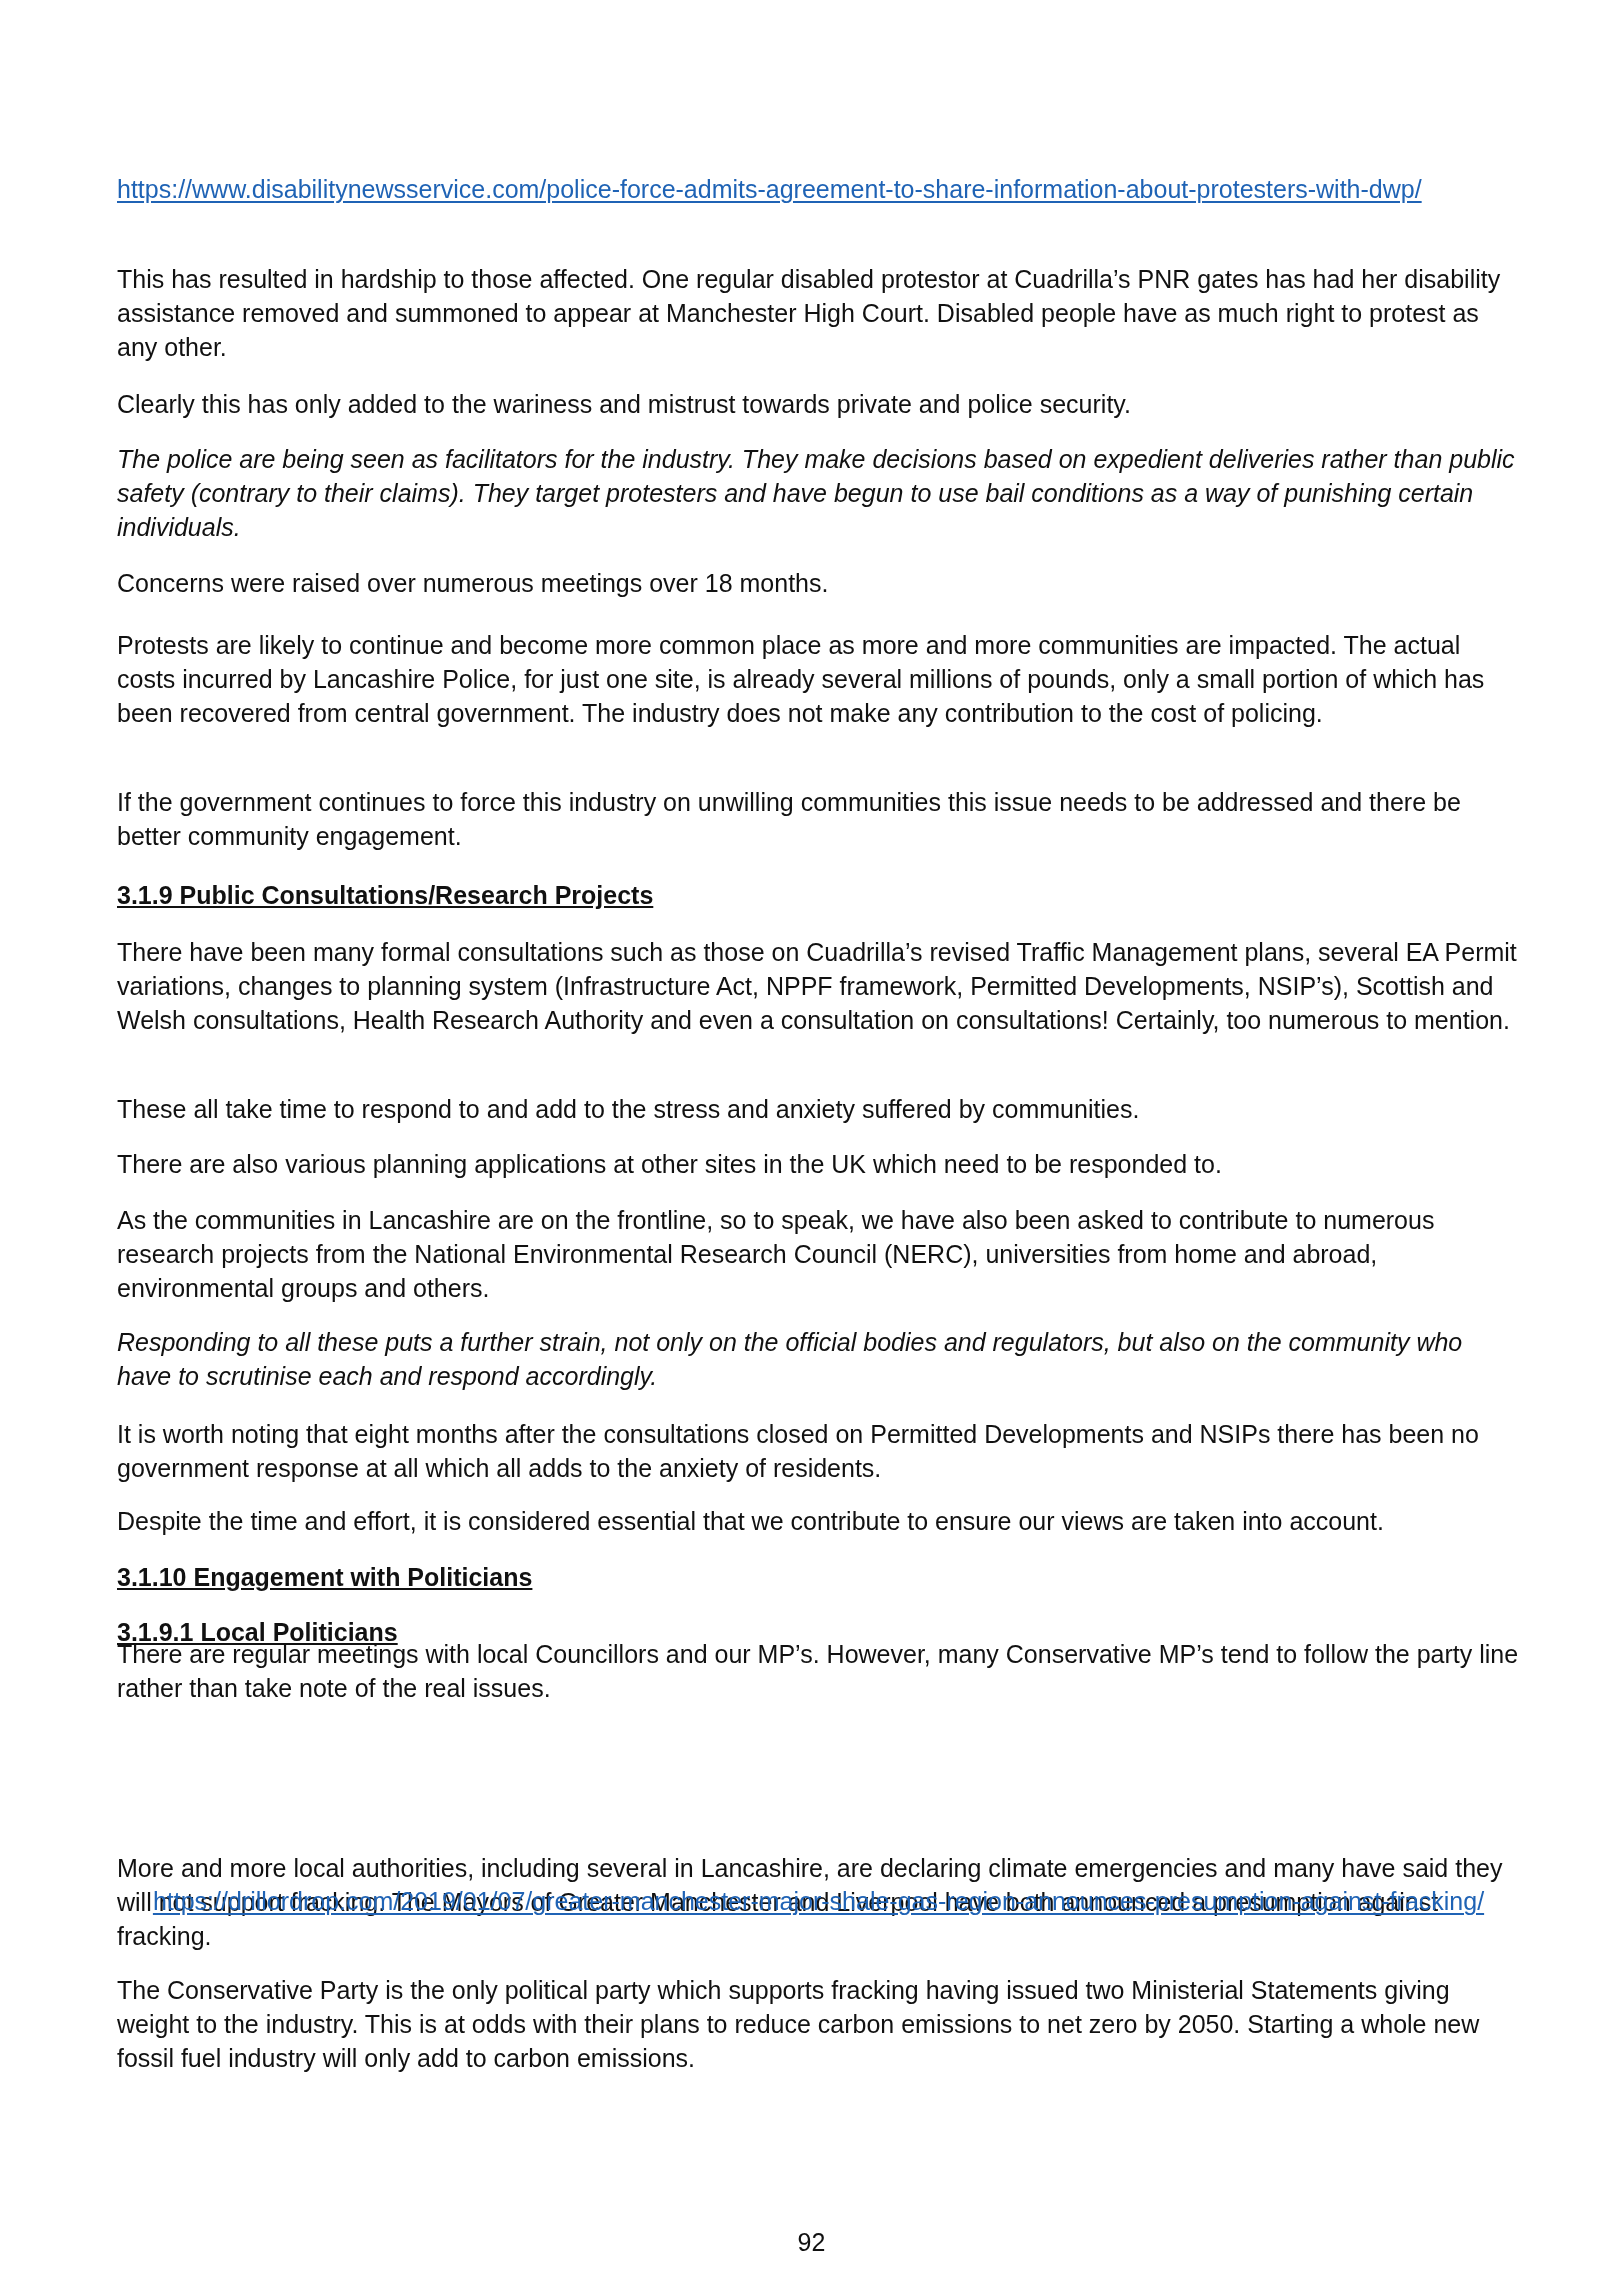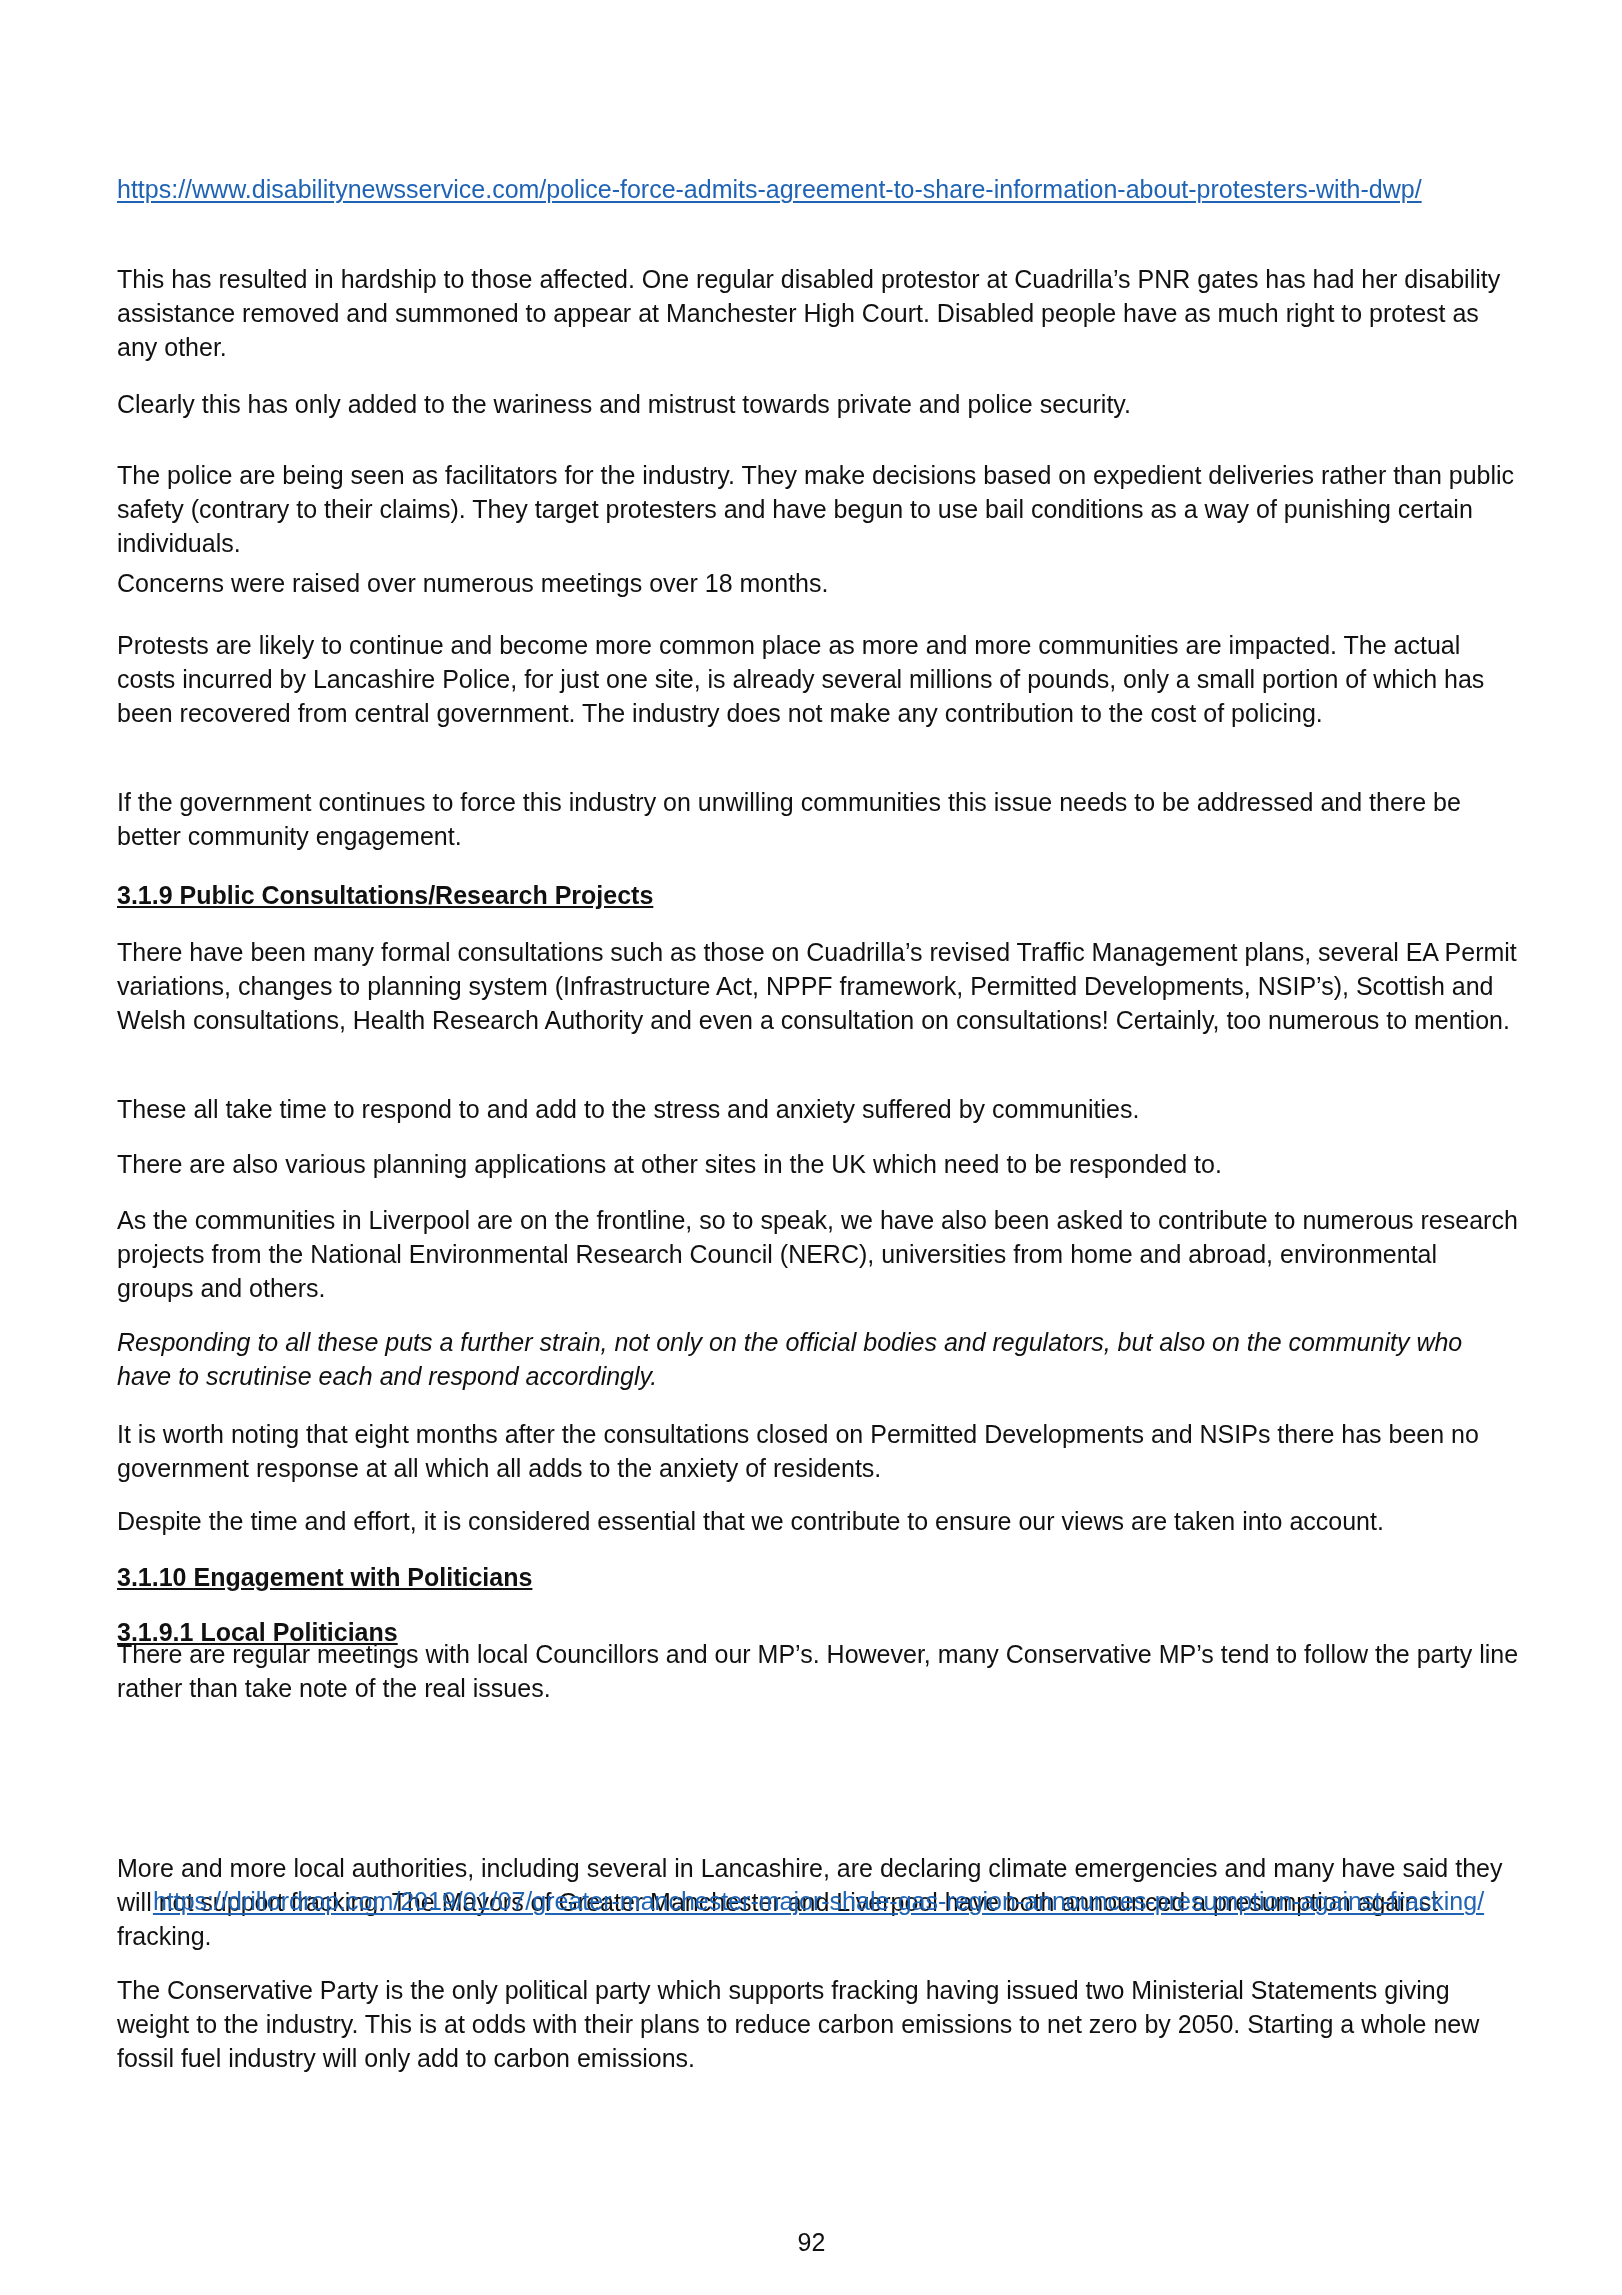--- a/index.html
+++ b/index.html
@@ -14,29 +14,29 @@
   .link { color: #1f63b5; text-decoration: underline; text-decoration-thickness: 1.7px; text-underline-offset: 2.5px; }
   .h { font-weight: bold; text-decoration: underline; }
   .pagenum { position: absolute; left: 0; width: 1623px; text-align: center; top: 2225px; font-size: 25px; line-height: 34px; }
 </style>
 </head>
 <body>
 
 <a class="blk link" style="top: 172px; word-break: break-all; display: block;">https://www.disabilitynewsservice.com/police-force-admits-agreement-to-share-information-about-protesters-with-dwp/</a>
 <p class="blk" style="top:262px;">This has resulted in hardship to those affected. One regular disabled protestor at Cuadrilla’s PNR gates has had her disability assistance removed and summoned to appear at Manchester High Court. Disabled people have as much right to protest as any other.</p>
 <p class="blk" style="top:387px;">Clearly this has only added to the wariness and mistrust towards private and police security.</p>
-<p class="blk" style="top:458px;">The police are being seen as facilitators for the industry. They make decisions based on expedient deliveries rather than public safety (contrary to their claims).  They target protesters and have begun to use bail conditions as a way of punishing certain individuals.</p>
+<p class="blk" style="top:442px;font-style:italic;">The police are being seen as facilitators for the industry. They make decisions based on expedient deliveries rather than public safety (contrary to their claims).  They target protesters and have begun to use bail conditions as a way of punishing certain individuals.</p>
 <p class="blk" style="top:566px;">Concerns were raised over numerous meetings over 18 months.</p>
 <p class="blk" style="top:628px;">Protests are likely to continue and become more common place as more and more communities are impacted. The actual costs incurred by Lancashire Police, for just one site, is already several millions of pounds, only a small portion of which has been recovered from central government. The industry does not make any contribution to the cost of policing.</p>
 <p class="blk" style="top:785px;">If the government continues to force this industry on unwilling communities this issue needs to be addressed and there be better community engagement.</p>
 <h3 class="blk h" style="top:878px;">3.1.9 Public Consultations/Research Projects</h3>
 <p class="blk" style="top:935px;">There have been many formal consultations such as those on Cuadrilla’s revised Traffic Management plans, several EA Permit variations, changes to planning system (Infrastructure Act, NPPF framework, Permitted Developments, NSIP’s), Scottish and Welsh consultations, Health Research Authority and even a consultation on consultations!  Certainly, too numerous to mention.</p>
 <p class="blk" style="top:1092px;">These all take time to respond to and add to the stress and anxiety suffered by communities.</p>
 <p class="blk" style="top:1147px;">There are also various planning applications at other sites in the UK which need to be responded to.</p>
-<p class="blk" style="top:1203px;">As the communities in Liverpool are on the frontline, so to speak, we have also been asked to contribute to numerous research projects from the National Environmental Research Council (NERC), universities from home and abroad, environmental groups and others.</p>
+<p class="blk" style="top:1203px;">As the communities in Lancashire are on the frontline, so to speak, we have also been asked to contribute to numerous research projects from the National Environmental Research Council (NERC), universities from home and abroad, environmental groups and others.</p>
 <p class="blk" style="top:1325px;font-style:italic;">Responding to all these puts a further strain, not only on the official bodies and regulators, but also on the community who have to scrutinise each and respond accordingly.</p>
 <p class="blk" style="top:1417px;">It is worth noting that eight months after the consultations closed on Permitted Developments and NSIPs there has been no government response at all which all adds to the anxiety of residents.</p>
 <p class="blk" style="top:1504px;">Despite the time and effort, it is considered essential that we contribute to ensure our views are taken into account.</p>
 <h3 class="blk h" style="top:1560px;">3.1.10 Engagement with Politicians</h3>
 <h4 class="blk h" style="top:1615px;">3.1.9.1 Local Politicians</h4>
 <p class="blk" style="top:1637px;">There are regular meetings with local Councillors and our MP’s. However, many Conservative MP’s tend to follow the party line rather than take note of the real issues.</p>
 <p class="blk" style="top:1851px;">More and more local authorities, including several in Lancashire, are declaring climate emergencies and many have said they will not support fracking. The Mayors of Greater Manchester and Liverpool have both announced a presumption against fracking.</p>
 <a class="blk link" style="top: 1884px; word-break: break-all; display: block; text-align: center;">https://drillordrop.com/2019/01/07/greater-manchester-major-shale-gas-region-announces-presumption-against-fracking/</a>
 <p class="blk" style="top:1973px;">The Conservative Party is the only political party which supports fracking having issued two Ministerial Statements giving weight to the industry. This is at odds with their plans to reduce carbon emissions to net zero by 2050. Starting a whole new fossil fuel industry will only add to carbon emissions.</p>
 

